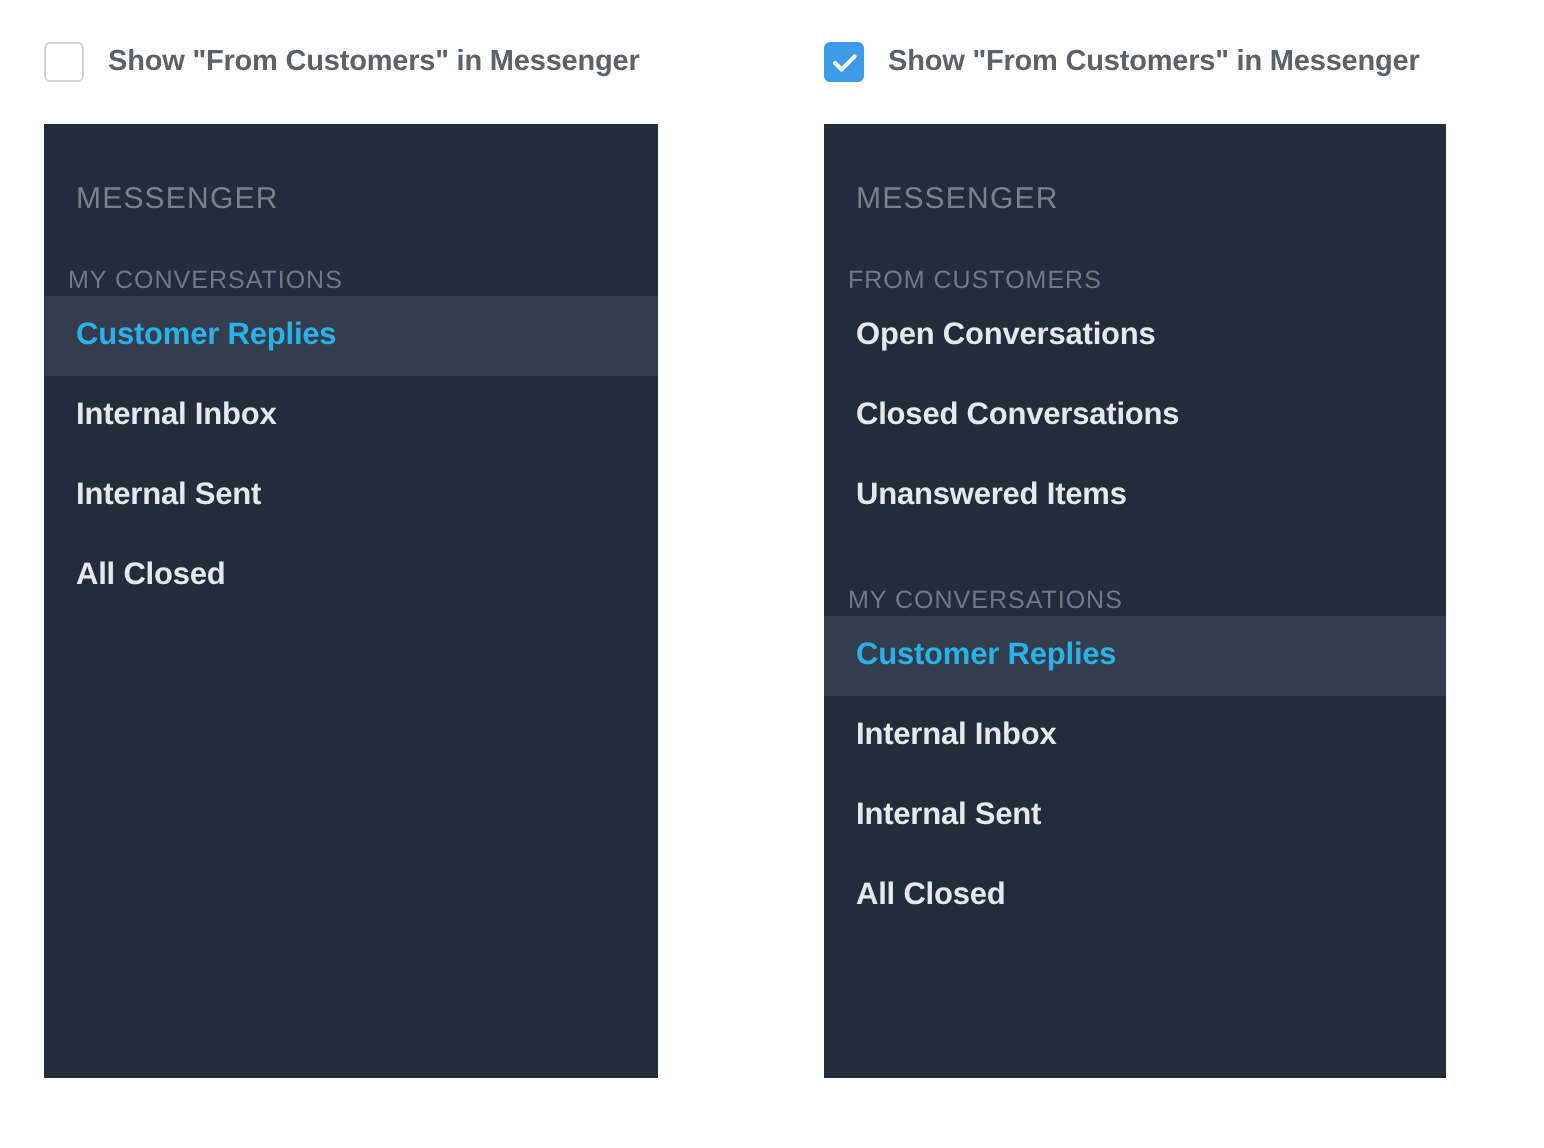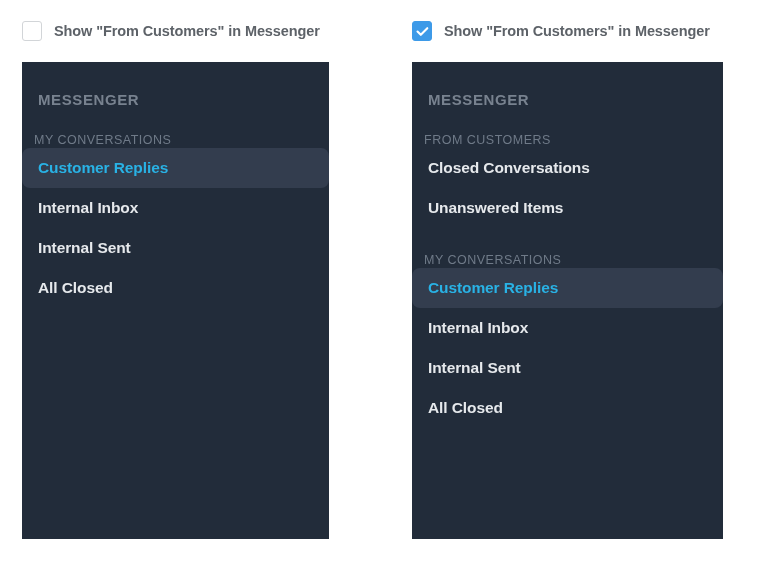--- a/index.html
+++ b/index.html
@@ -68,21 +68,21 @@
     width: 307px;
     height: 477px;
     background: #222c3a;
     overflow: hidden;
   }
   .variant-checked .panel { width: 311px; }
 
   .panel-title {
     color: #78828f;
     font-size: 15px;
-    font-weight: bold;
+    font-weight: normal;
     letter-spacing: 0.6px;
     padding: 0 16px;
     margin-top: 28px;
     margin-bottom: 0;
     line-height: 20px;
   }
 
   .section-label {
     color: #6f7a88;
     font-size: 12.5px;
@@ -95,21 +95,20 @@
 
   .nav-item {
     font-size: 15.5px;
     font-weight: bold;
     color: #e6e9ec;
     line-height: 40px;
     height: 40px;
     padding: 0 16px;
     letter-spacing: -0.1px;
     white-space: nowrap;
-    border-radius: 8px;
   }
   .nav-item.selected {
     background: #333d4e;
     color: #29b2e5;
   }
 </style>
 </head>
 <body>
 
 <div class="variant variant-unchecked">
@@ -142,20 +141,21 @@
       </svg>
     </span>
     <span class="checkbox-label">Show "From Customers" in Messenger</span>
   </div>
 
   <div class="panel">
     <div class="panel-title">MESSENGER</div>
 
     <div class="section-label first">FROM CUSTOMERS</div>
 
+    <div class="nav-item">Open Conversations</div>
     <div class="nav-item">Closed Conversations</div>
     <div class="nav-item">Unanswered Items</div>
 
     <div class="section-label later">MY CONVERSATIONS</div>
 
     <div class="nav-item selected">Customer Replies</div>
     <div class="nav-item">Internal Inbox</div>
     <div class="nav-item">Internal Sent</div>
     <div class="nav-item">All Closed</div>
   </div>

